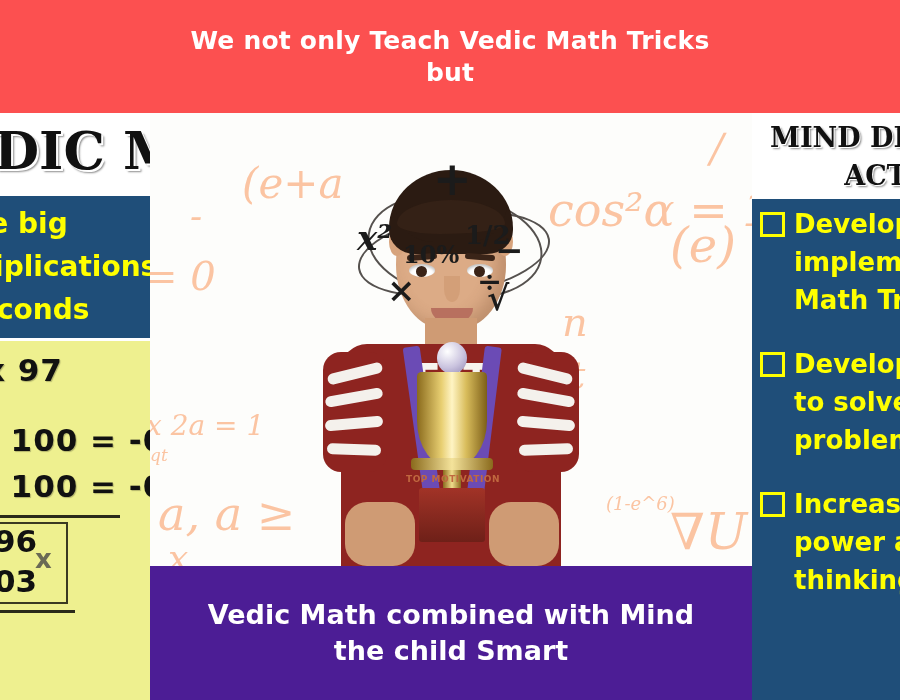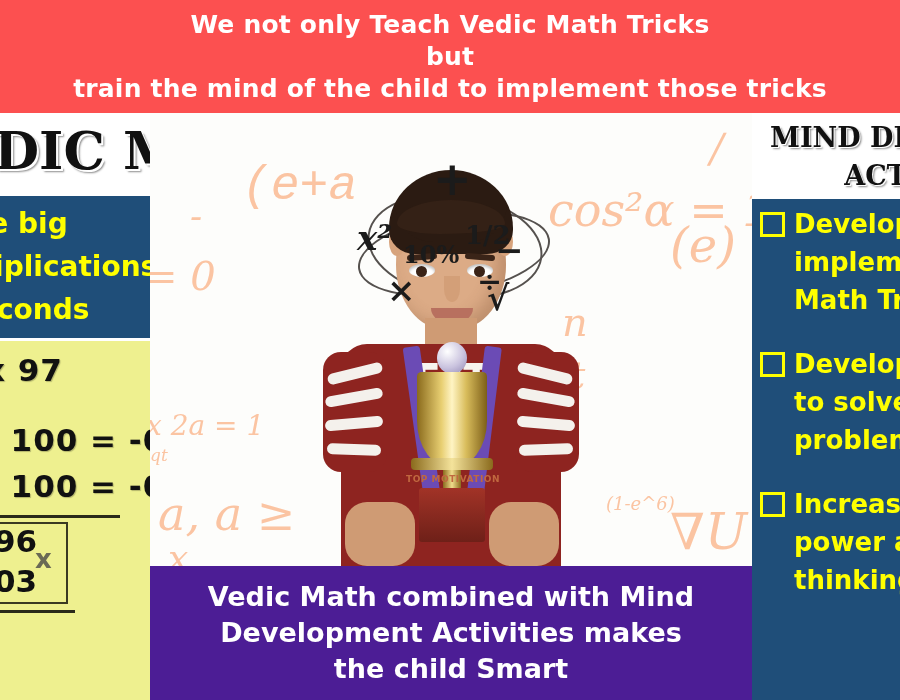--- a/index.html
+++ b/index.html
@@ -218,21 +218,20 @@
   }
 </style>
 </head>
 <body>
 
 <div class="stage">
 
   <div class="header">
     <div class="header-line">We not only Teach Vedic Math Tricks</div>
     <div class="header-line">but</div>
-    <div class="header-line">train the mind of the child to implement those tricks</div>
   </div>
 
   <div class="left-col">
 
     <div class="left-title">VEDIC MATH</div>
 
     <div class="left-blue">
       <div class="left-blue-text">Solve big</div>
       <div class="left-blue-text" style="top:49px;">multiplications</div>
       <div class="left-blue-text" style="top:92px;">in seconds</div>
@@ -275,21 +274,21 @@
           <span class="box"></span>
           <span>Increases memory power and logical thinking</span>
         </div>
       </div>
     </div>
   </div>
 
   <div class="photo">
     <div class="wb">
       <div class="scribble" style="left:-6px;top:140px;font-size:40px;">= 0</div>
-      <div class="scribble" style="left:92px;top:46px;font-size:48px;font-family:Liberation Mono, monospace;">(e+a</div>
+      <div class="scribble" style="left:92px;top:46px;font-size:42px;">(e+a</div>
       <div class="scribble" style="left:398px;top:70px;font-size:46px;">cos²α = 1</div>
       <div class="scribble" style="left:412px;top:186px;font-size:40px;">n</div>
       <div class="scribble" style="left:420px;top:240px;font-size:38px;">t</div>
       <div class="scribble" style="left:520px;top:104px;font-size:48px;">(e)</div>
       <div class="scribble" style="left:-4px;top:296px;font-size:28px;">x 2a = 1</div>
       <div class="scribble" style="left:0px;top:332px;font-size:17px;">qt</div>
       <div class="scribble" style="left:8px;top:374px;font-size:46px;">a, a ≥</div>
       <div class="scribble" style="left:456px;top:380px;font-size:18px;">(1-e^6)</div>
       <div class="scribble" style="left:520px;top:390px;font-size:50px;">∇U</div>
       <div class="scribble" style="left:40px;top:82px;font-size:36px;">‐</div>
@@ -351,17 +350,16 @@
       <div class="trophy-base"></div>
       <div class="trophy-label">TOP MOTIVATION</div>
 
       <div class="arm l"></div>
       <div class="arm r"></div>
     </div>
   </div>
 
   <div class="caption">
     <div class="caption-line">Vedic Math combined with Mind</div>
-    <div class="caption-line">Development Activities makes</div>
     <div class="caption-line">the child Smart</div>
   </div>
 
 </div>
 
 </body></html>

